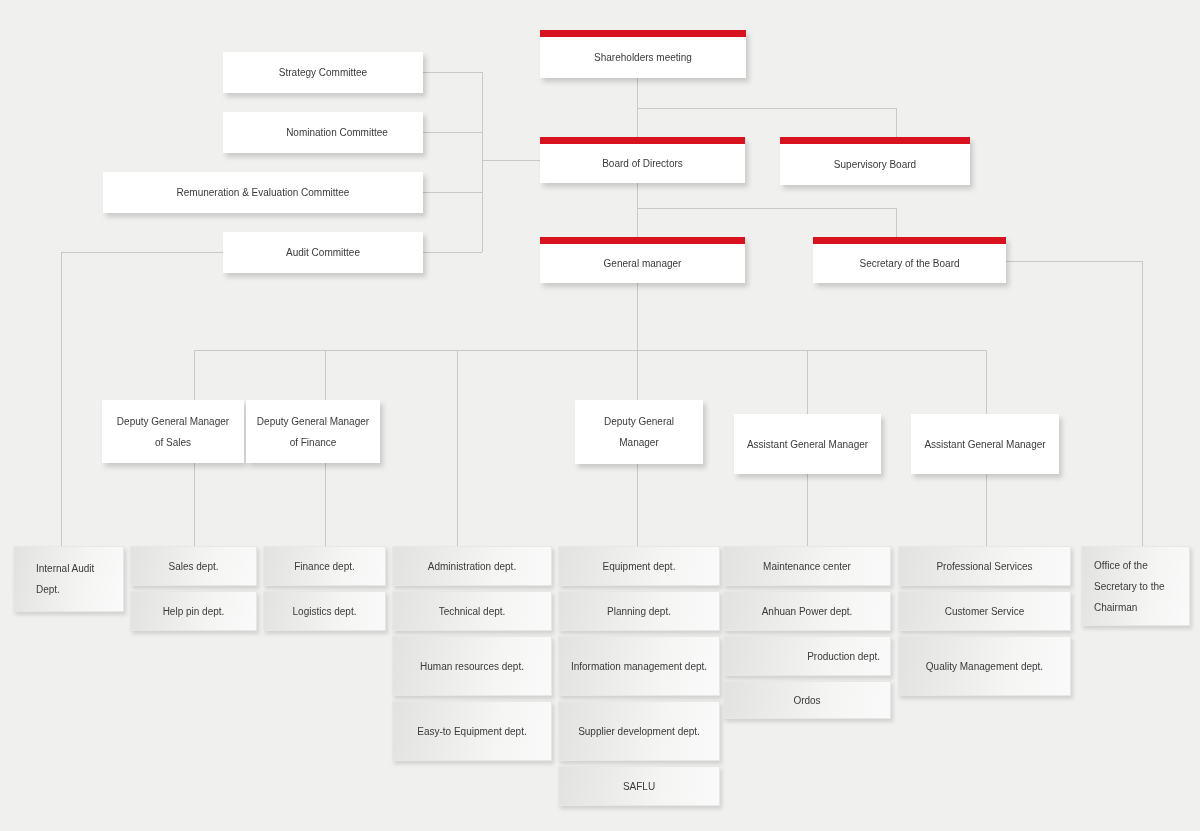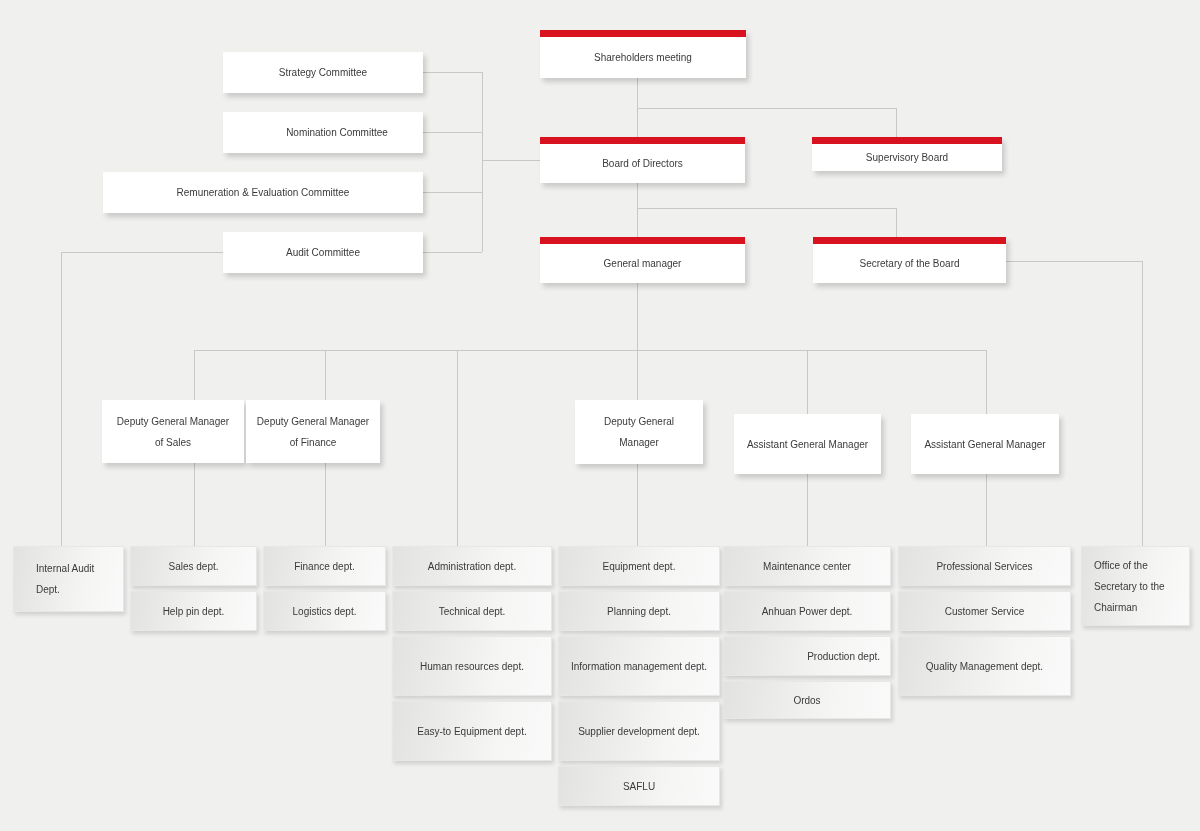--- a/index.html
+++ b/index.html
@@ -77,21 +77,21 @@
   <div class="vline" style="left:1142px;top:261px;height:285px;"></div>
 
   <div class="box white red-top" style="left:540px;top:30px;width:206px;height:48px;">
     <div class="accent-bar"></div>
     <span>Shareholders meeting</span>
   </div>
   <div class="box white red-top" style="left:540px;top:137px;width:205px;height:46px;">
     <div class="accent-bar"></div>
     <span>Board of Directors</span>
   </div>
-  <div class="box white red-top" style="left:812px;top:137px;width:190px;height:34px;">
+  <div class="box white red-top" style="left:780px;top:137px;width:190px;height:48px;">
     <div class="accent-bar"></div>
     <span>Supervisory Board</span>
   </div>
   <div class="box white red-top" style="left:540px;top:237px;width:205px;height:46px;">
     <div class="accent-bar"></div>
     <span>General manager</span>
   </div>
   <div class="box white red-top" style="left:813px;top:237px;width:193px;height:46px;">
     <div class="accent-bar"></div>
     <span>Secretary of the Board</span>

